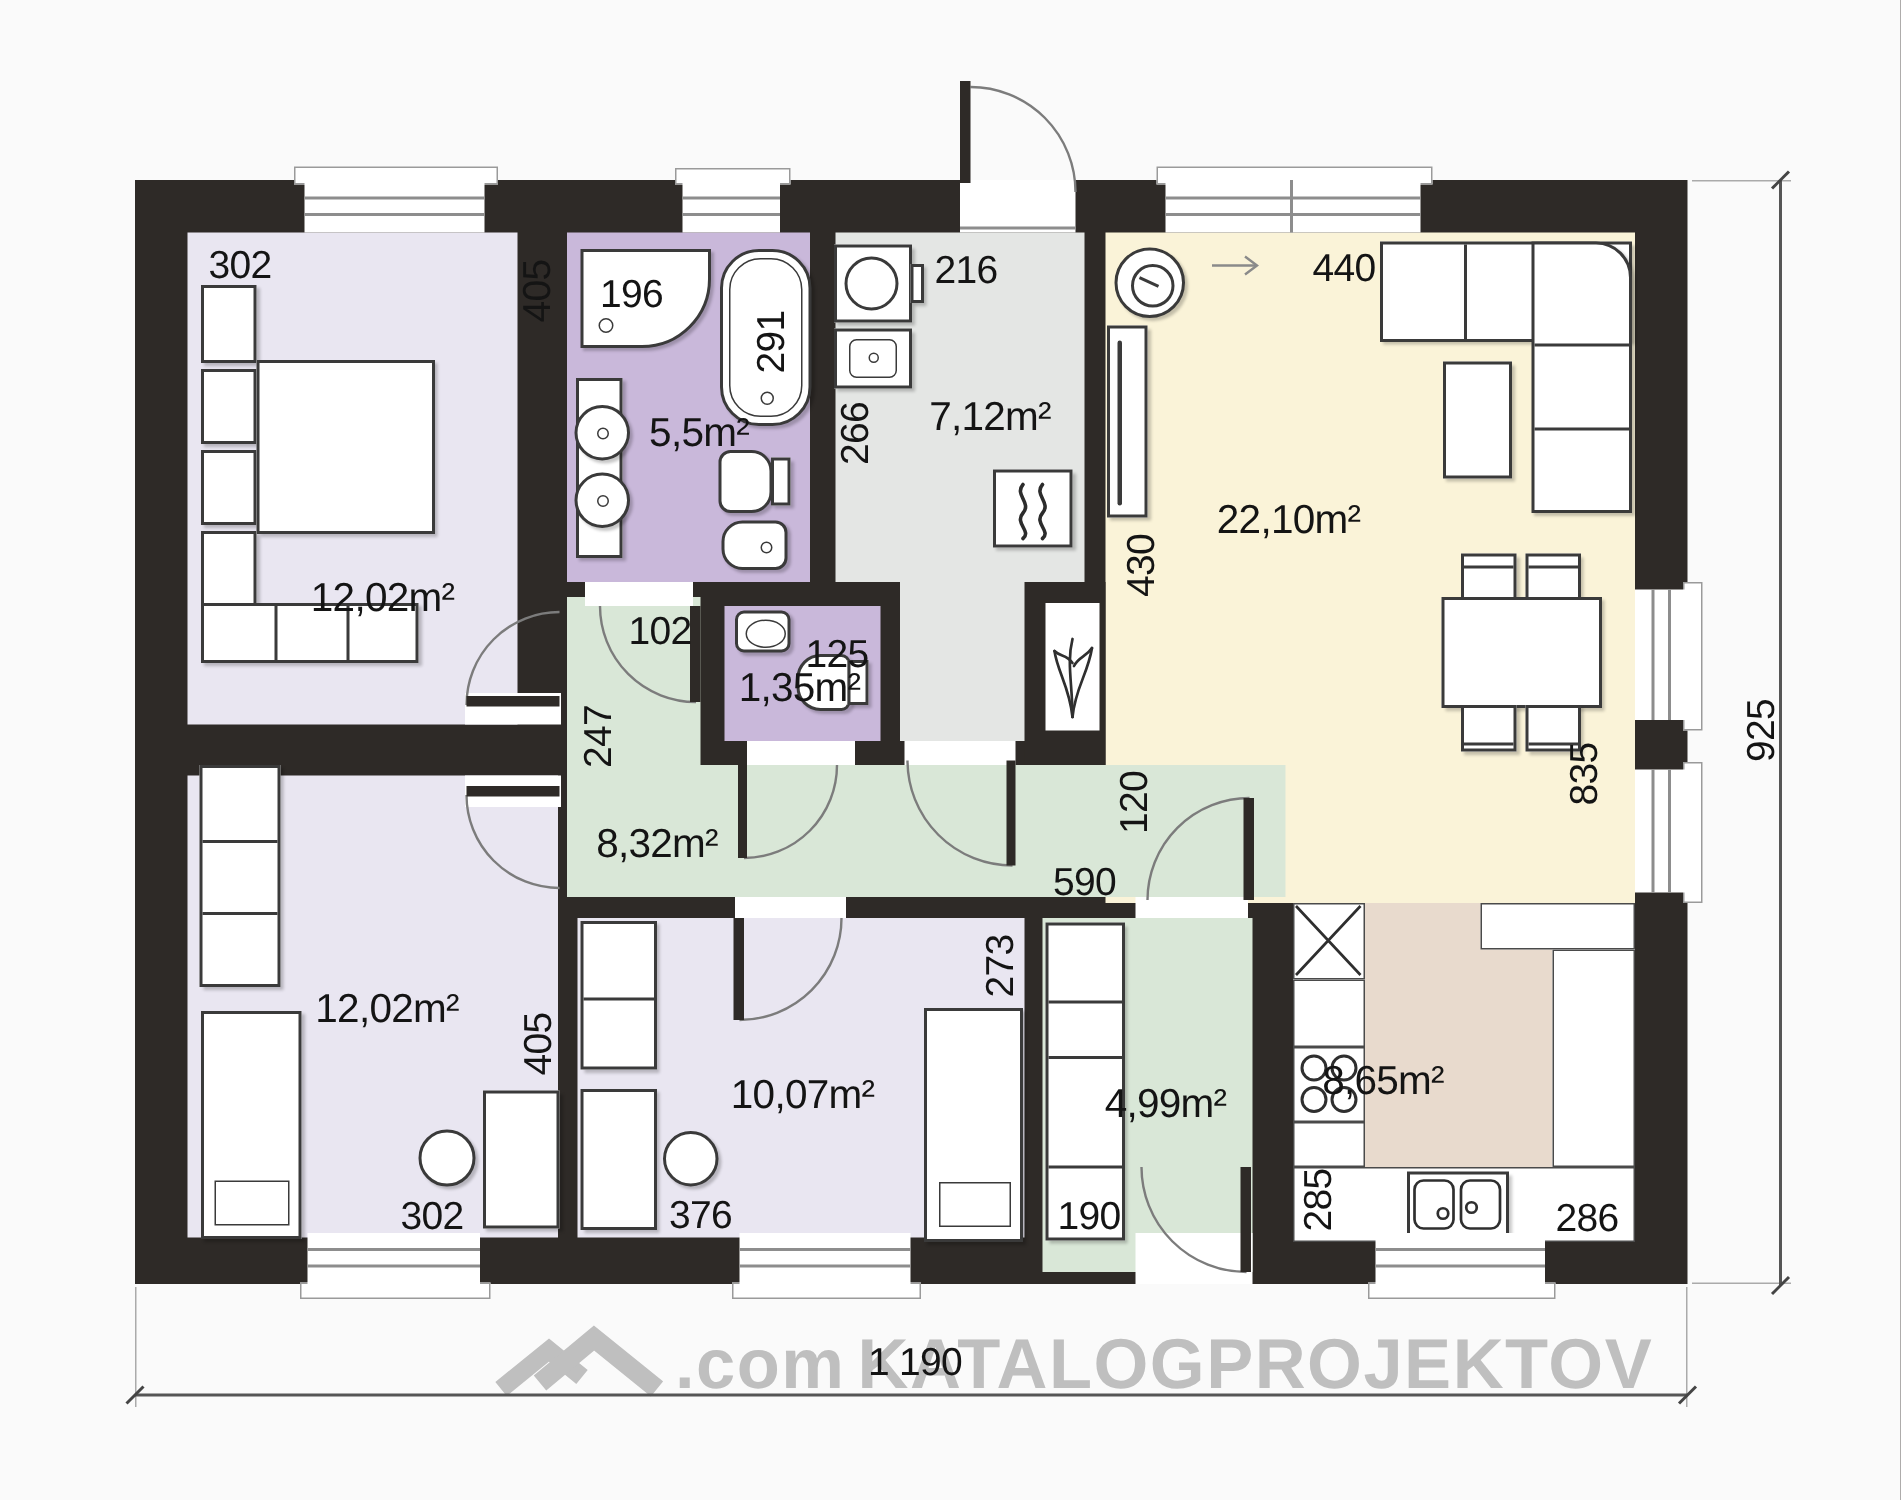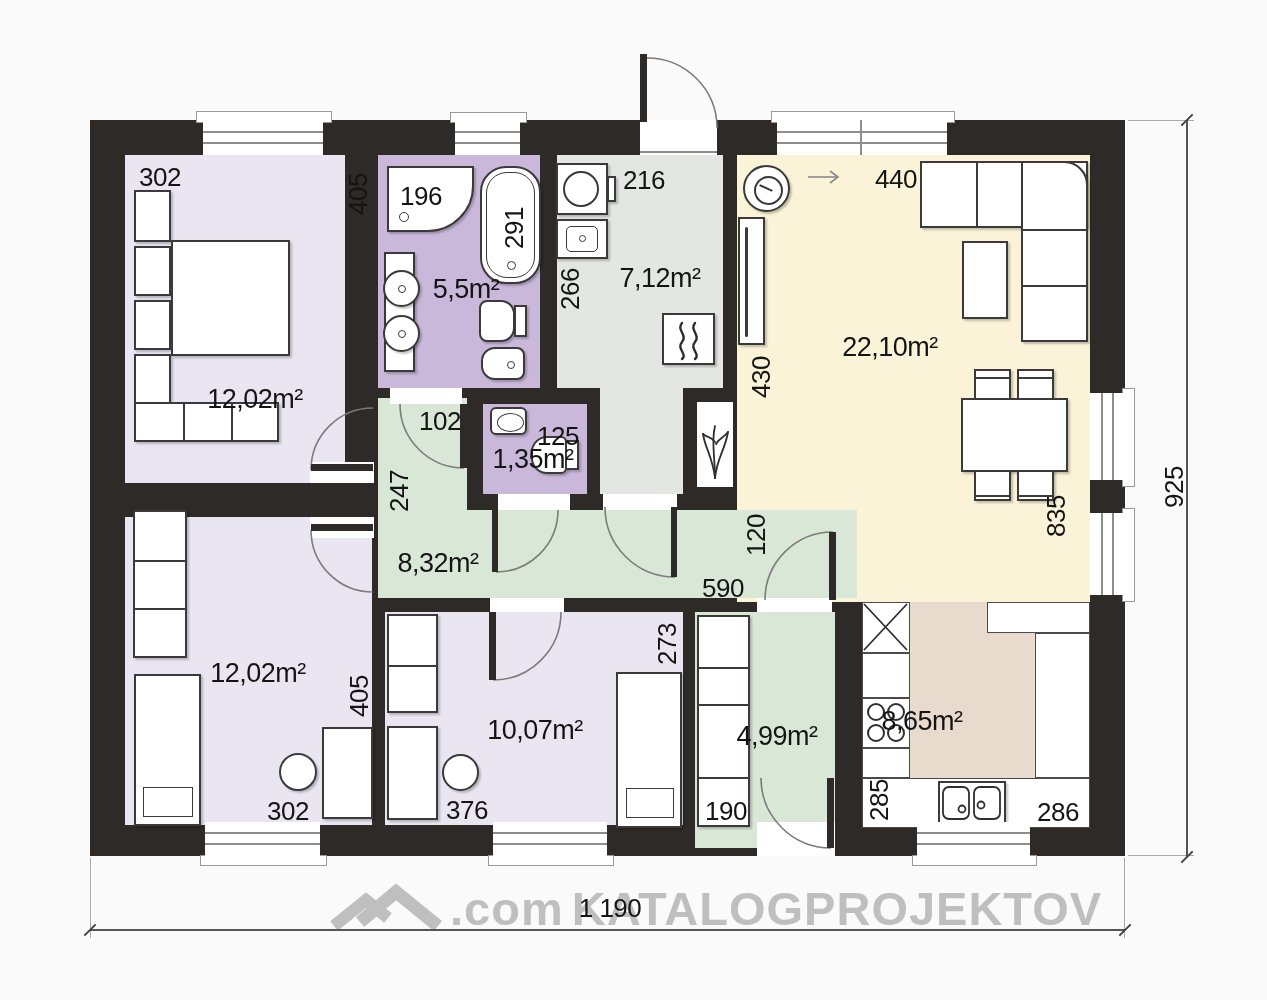--- a/index.html
+++ b/index.html
@@ -304,21 +304,21 @@
   <div class="lab sm" style="left:558px;top:436px">125</div>
   <div class="lab" style="left:533px;top:459px">1,35m²</div>
 
   <div class="lab sm" style="left:440px;top:421px">102</div>
   <div class="lab sm v" style="left:399px;top:491px">247</div>
   <div class="lab" style="left:438px;top:563px">8,32m²</div>
   <div class="lab sm" style="left:723px;top:588px">590</div>
   <div class="lab sm v" style="left:756px;top:535px">120</div>
 
   <div class="lab sm" style="left:896px;top:179px">440</div>
-  <div class="lab" style="left:890px;top:347px">22,10m²</div>
+  <div class="lab" style="left:859px;top:347px">22,10m²</div>
   <div class="lab sm v" style="left:761px;top:377px">430</div>
   <div class="lab sm v" style="left:1056px;top:516px">835</div>
 
   <div class="lab" style="left:258px;top:673px">12,02m²</div>
   <div class="lab sm v" style="left:359px;top:696px">405</div>
   <div class="lab sm" style="left:288px;top:811px">302</div>
 
   <div class="lab" style="left:535px;top:730px">10,07m²</div>
   <div class="lab sm" style="left:467px;top:810px">376</div>
   <div class="lab sm v" style="left:667px;top:644px">273</div>

